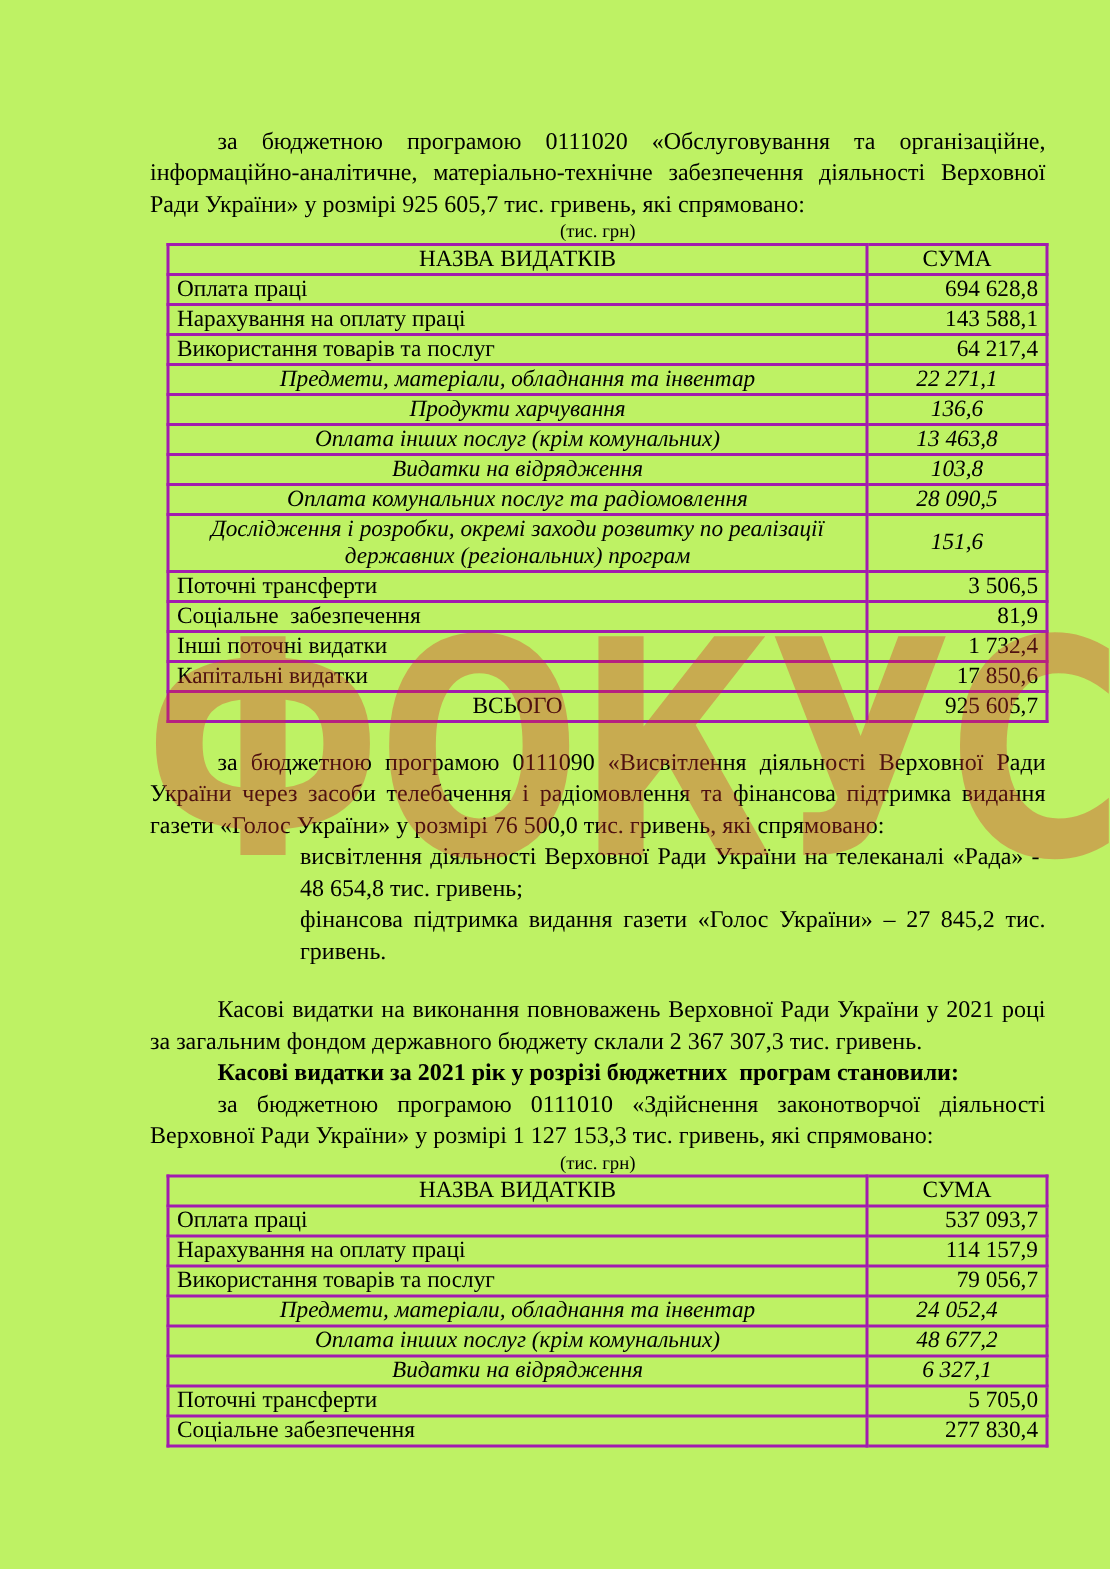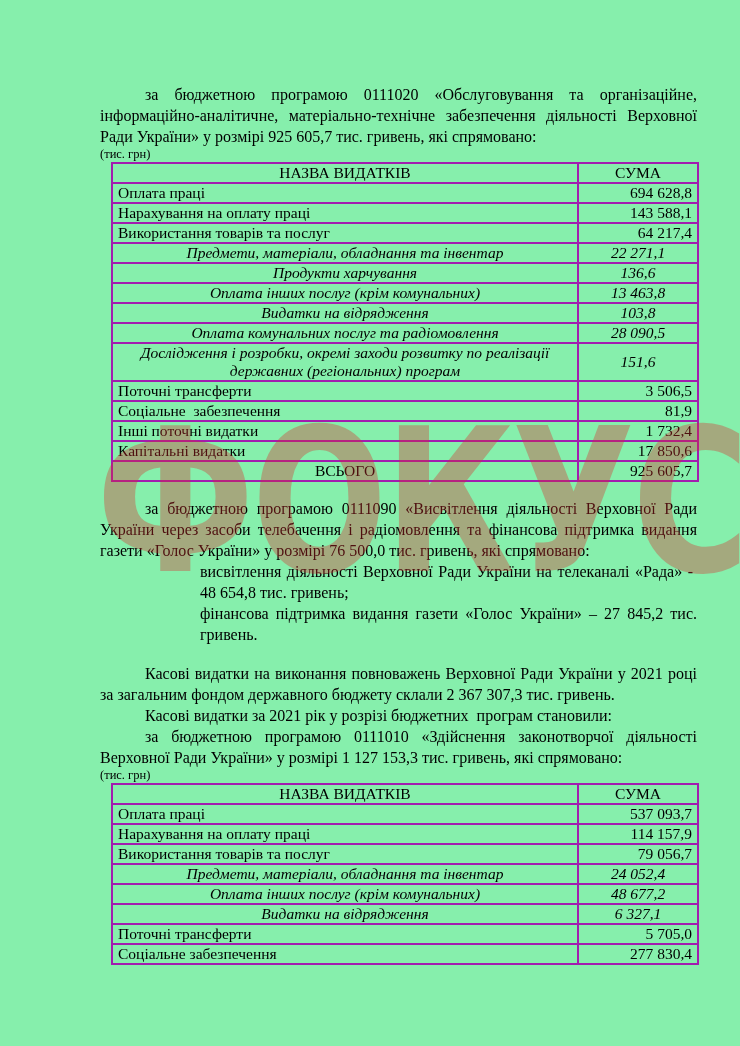--- a/index.html
+++ b/index.html
@@ -1,48 +1,48 @@
 <!DOCTYPE html>
 <html><head>
 <meta charset="utf-8">
 <style>
   html, body { margin: 0; padding: 0; background: #ffffff; }
   .page {
     position: relative;
     width: 740px;
     height: 1046px;
-    background: #86efac;
+    background: #bef264;
     overflow: hidden;
     font-family: "Liberation Serif", "DejaVu Serif", serif;
     color: #000000;
   }
   .doc {
     position: absolute;
     left: 100px;
     top: 84px;
     width: 597px;
     font-size: 16px;
     line-height: 21px;
   }
   .para {
     margin: 0;
     text-align: justify;
     text-indent: 45px;
   }
-  .bold { font-weight: normal; }
+  .bold { font-weight: bold; }
   .mt16 { margin-top: 16px; }
   .mt14 { margin-top: 14px; }
   .indent-block {
     margin: 0 0 0 100px;
     text-align: justify;
   }
   .indent-block p { margin: 0; text-align: justify; }
   .units {
     margin: 0;
-    text-align: left;
+    text-align: center;
     font-size: 12.5px;
     line-height: 15px;
   }
   table.budget-table {
     border-collapse: collapse;
     table-layout: fixed;
     width: 586px;
     margin-left: 11px;
     font-size: 15.5px;
   }

